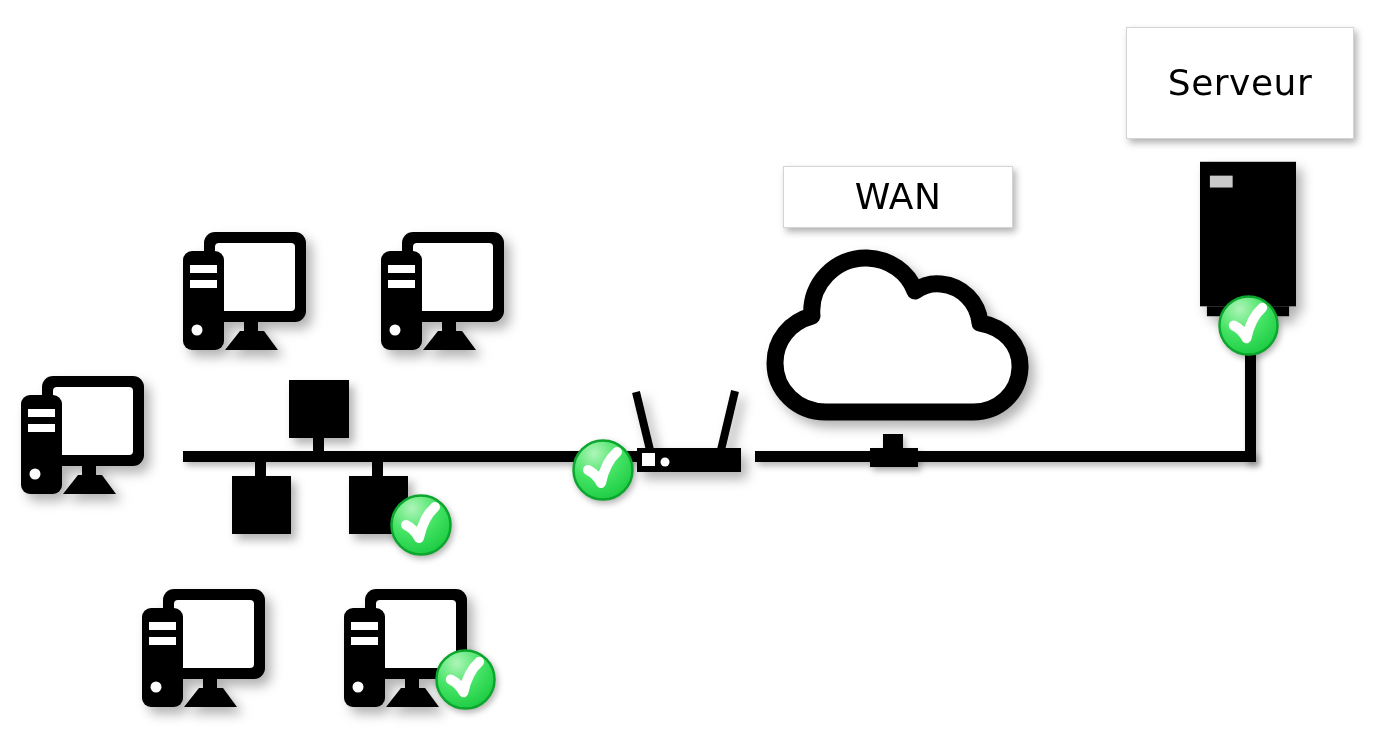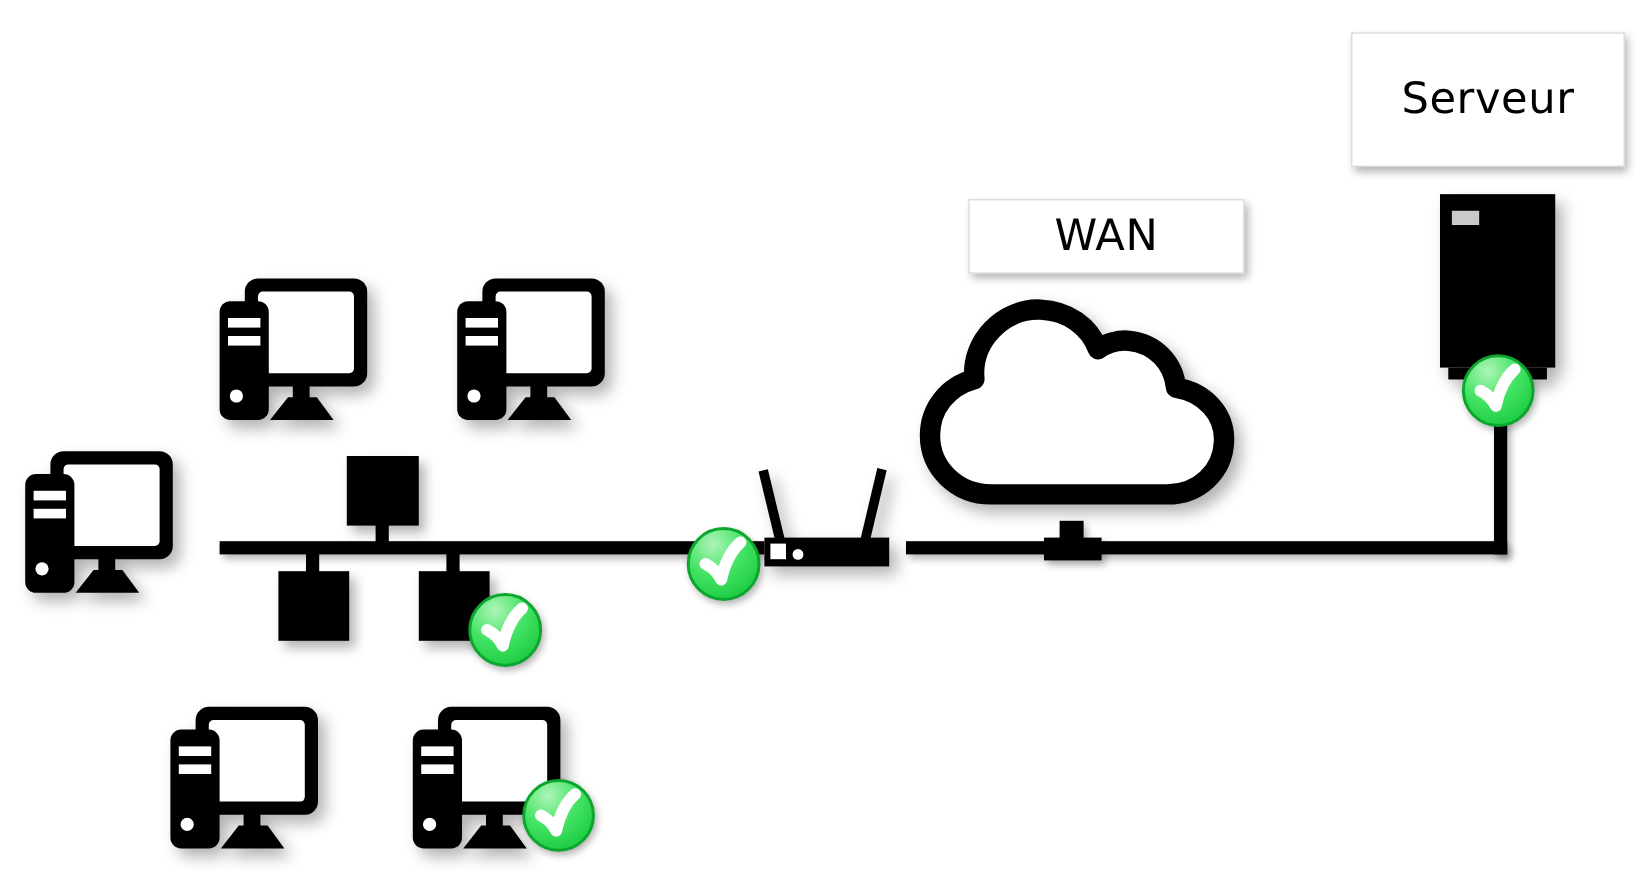--- a/index.html
+++ b/index.html
@@ -112,20 +112,20 @@
   <svg class="badge" style="left:571px;top:438px" width="64" height="64">
       <use href="#icon-check"></use>
     </svg>
   <svg class="badge" style="left:434px;top:648px" width="63" height="63">
       <use href="#icon-check"></use>
     </svg>
   <svg class="badge" style="left:1217px;top:294px" width="63" height="63">
       <use href="#icon-check"></use>
     </svg>
 
-  <div class="label-box" style="left:807px;top:166px;width:228px;height:60px">
+  <div class="label-box" style="left:783px;top:166px;width:228px;height:60px">
     <span>WAN</span>
   </div>
   <div class="label-box" style="left:1126px;top:27px;width:226px;height:110px">
     <span>Serveur</span>
   </div>
 
 </div>
 
 </body></html>

